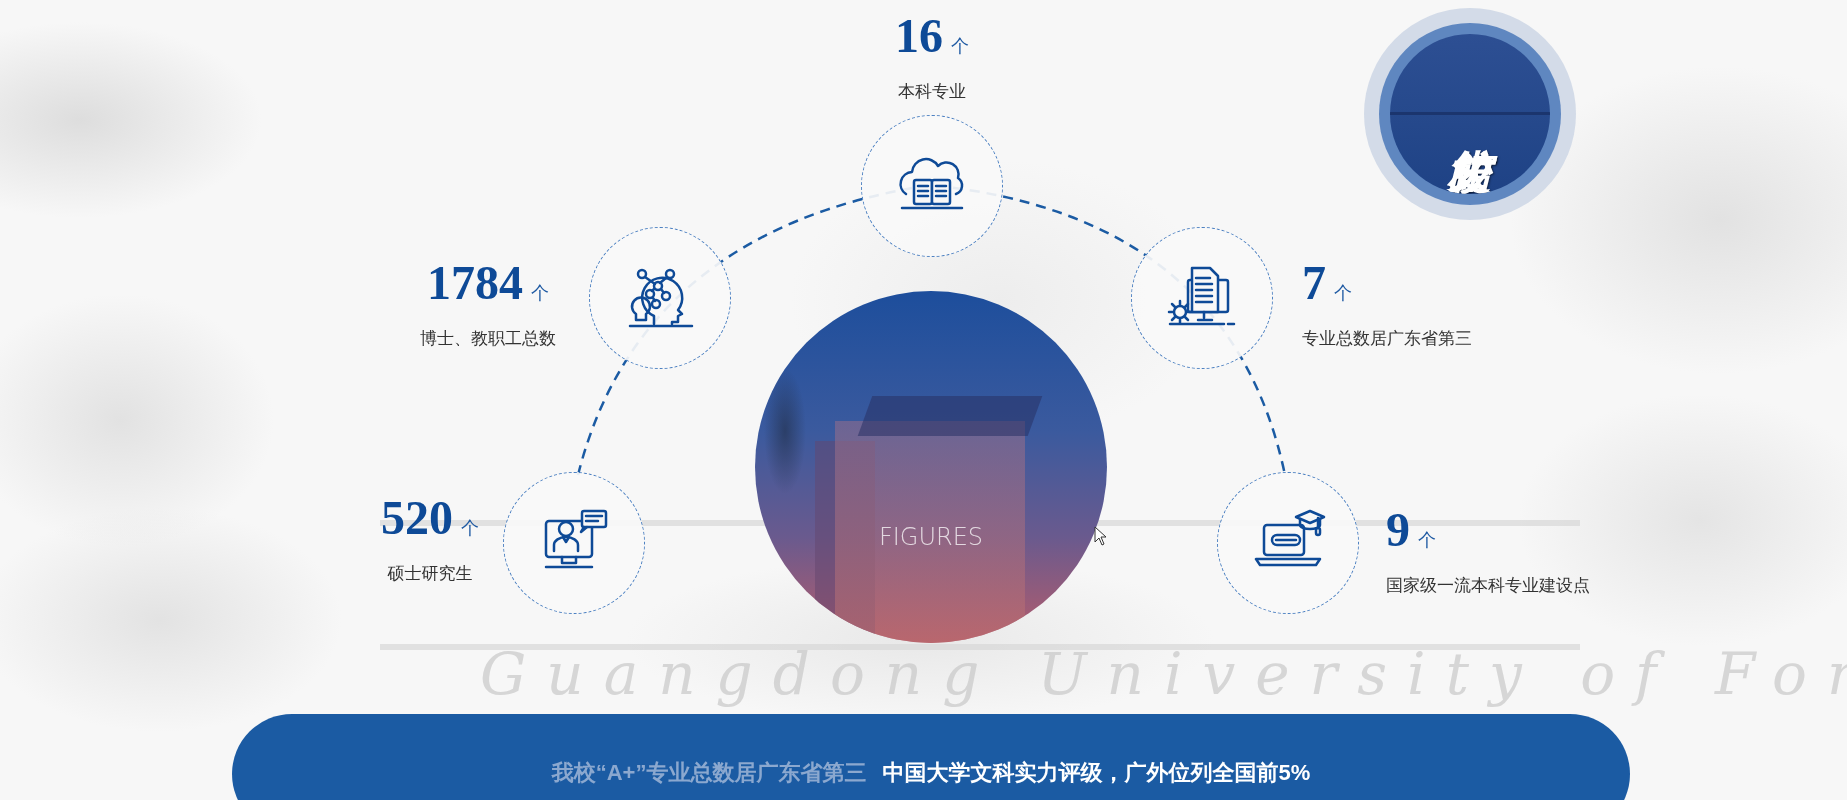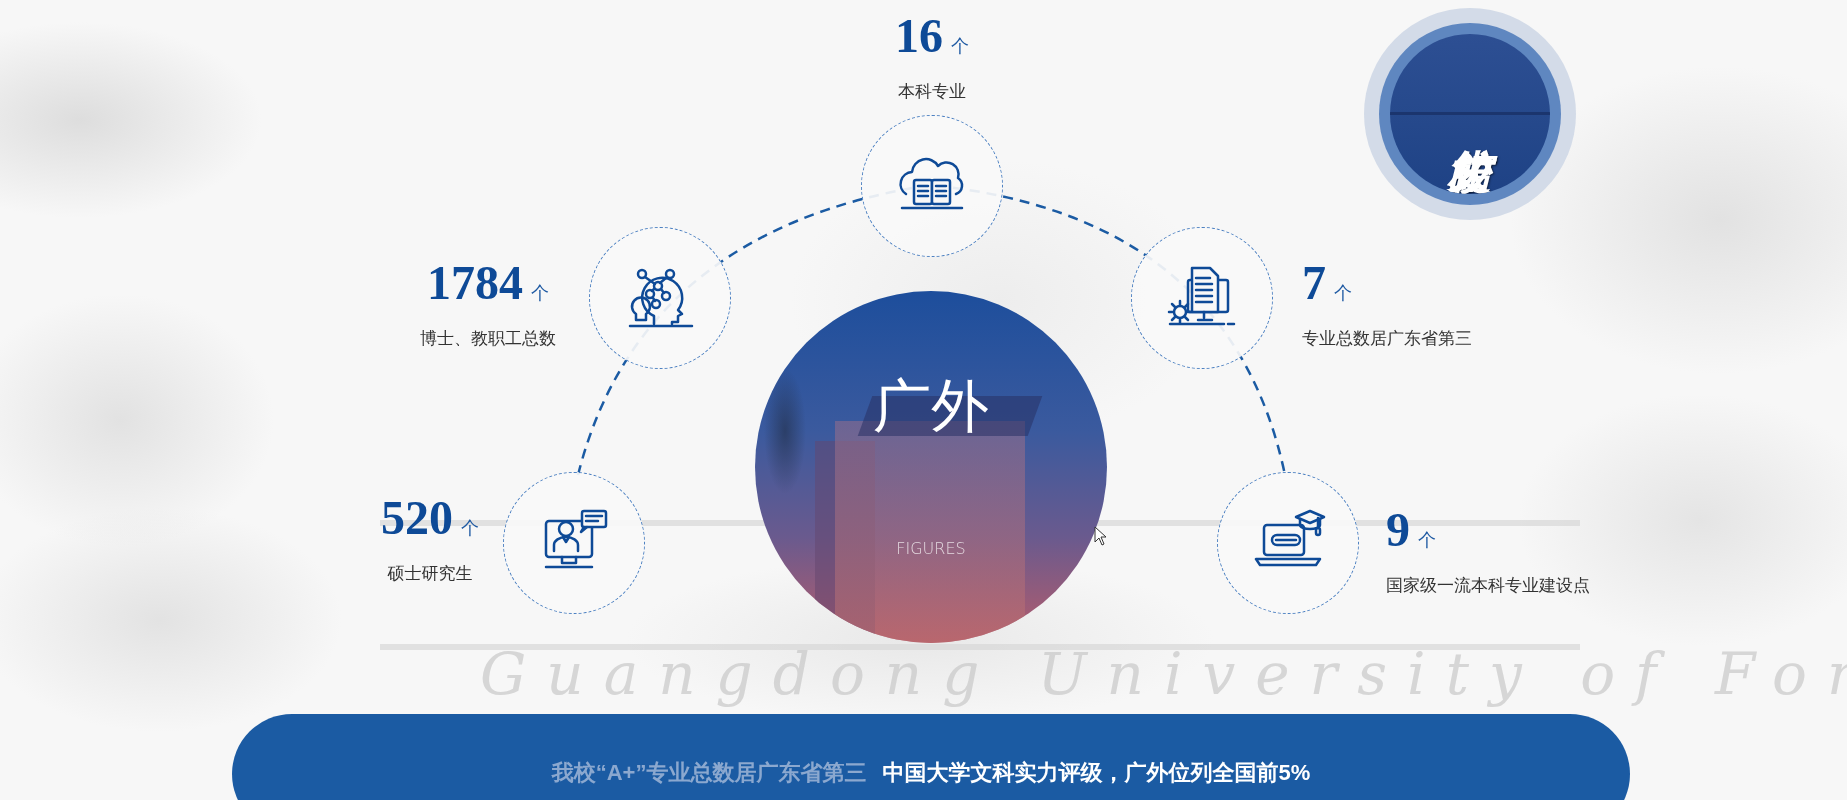--- a/index.html
+++ b/index.html
@@ -75,22 +75,22 @@
     }
     .hero .leaves {
       position: absolute; left: -10px; top: 40px; width: 80px; height: 200px;
       background: radial-gradient(ellipse 30px 90px at 40px 100px, rgba(30,40,60,0.55), transparent 70%);
     }
     .hero .title {
       position: absolute; left: 0; right: 0; top: 72px; text-align: center;
       color: #fff; font-size: 58px; line-height: 86px; font-family: "DejaVu Sans", sans-serif;
     }
     .hero .sub {
-      position: absolute; left: 0; right: 0; top: 248px; text-align: center;
-      color: rgba(255,255,255,0.75); font-size: 16px; font-family: "DejaVu Sans", sans-serif; font-weight: 300;
+      position: absolute; left: 0; right: 0; top: 232px; text-align: center;
+      color: rgba(255,255,255,0.75); font-size: 24px; font-family: "DejaVu Sans", sans-serif; font-weight: 300;
     }
 
     
     .badge {
       position: absolute; left: 1364px; top: 8px; width: 212px; height: 212px; border-radius: 50%;
       background: #d3dbe8; display: flex; align-items: center; justify-content: center;
     }
     .badge .ring {
       width: 182px; height: 182px; border-radius: 50%; background: #5f87c0;
       display: flex; align-items: center; justify-content: center;
@@ -235,21 +235,20 @@
   </div>
   <div class="label">国家级一流本科专业建设点</div>
 </div>
 
 <div class="hero">
   <div class="leaves"></div>
   <div class="building-left"></div>
   <div class="building"></div>
   <div class="building-top"></div>
   <div class="title">
-    <div>广外</div>
   </div>
   <div class="sub">FIGURES</div>
 </div>
 
 <div class="badge">
   <div class="ring">
     <div class="inner">
       <span class="text">校史館</span>
     </div>
   </div>

